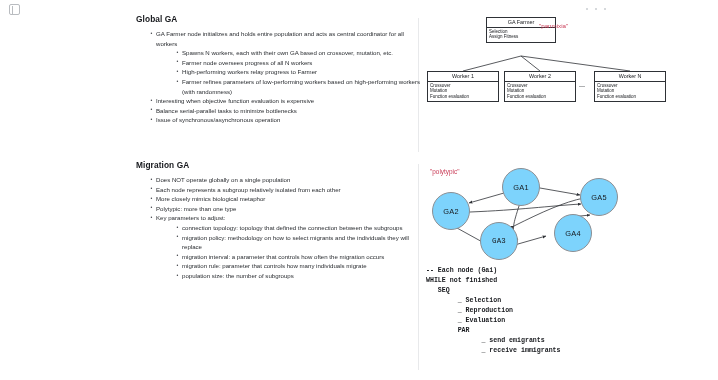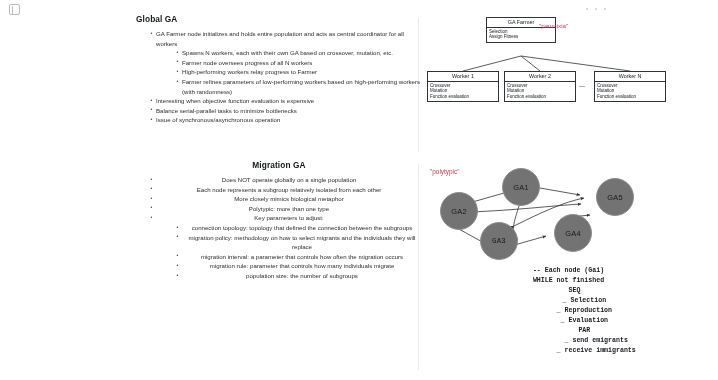--- a/index.html
+++ b/index.html
@@ -23,21 +23,21 @@
   }
   .ellipsis-menu{
     position:absolute; left:586px; top:3px; width:20px; height:12px;
     display:flex; align-items:center; justify-content:space-between;
   }
   .ellipsis-menu i{ display:block; width:2.2px; height:2.2px; border-radius:50%; background:#c9ccd1; }
 
   
   .section{ position:absolute; left:0; width:718px; }
   #sec-global{ top:14px; height:148px; }
-  #sec-migration{ top:160px; height:216px;text-align:center; }
+  #sec-migration{ top:160px; height:216px; }
 
   .divider{
     position:absolute; left:418px; width:0; border-left:1px solid #e8e9eb;
   }
   #div-global{ top:18px; height:134px; }
   #div-migration{ top:164px; height:206px; }
 
   .txtcol{ position:absolute; left:136px; width:286px; }
   .figcol{ position:absolute; left:424px; width:290px; }
 
@@ -84,29 +84,29 @@
     font-size:6.2px; color:#c93b56; font-style:normal;
   }
 
   
   .graph-wrap{ position:absolute; left:0; top:0; width:290px; height:105px; }
   .polytypic{
     position:absolute; left:6px; top:8px;
     font-size:6.4px; color:#c93b56;
   }
   .ganode{
-    position:absolute; border:0.9px solid #8b8e93; background:#737373;
+    position:absolute; border:0.9px solid #8b8e93; background:#7dd3fc;
     border-radius:50%; display:flex; align-items:center; justify-content:center;
     font-size:7.4px; color:#16181c; letter-spacing:.2px;
   }
   #ga1{ left:78px;  top:8px;  width:38px; height:38px; }
-  #ga2{ left:16px;   top:32px; width:38px; height:38px; }
+  #ga2{ left:8px;   top:32px; width:38px; height:38px; }
   #ga3{ left:56px;  top:62px; width:38px; height:38px;font-family:Liberation Mono, monospace; }
   #ga4{ left:130px; top:54px; width:38px; height:38px; }
-  #ga5{ left:172px; top:18px; width:38px; height:38px; }
+  #ga5{ left:156px; top:18px; width:38px; height:38px; }
 
   
   .codeblock{
     position:absolute; left:2px; top:106px; width:285px;
     font-family:"Liberation Mono", monospace;
     font-size:6.6px; line-height:10px; font-weight:bold;
     color:#16181c; white-space:pre;
   }
 </style>
 </head>

